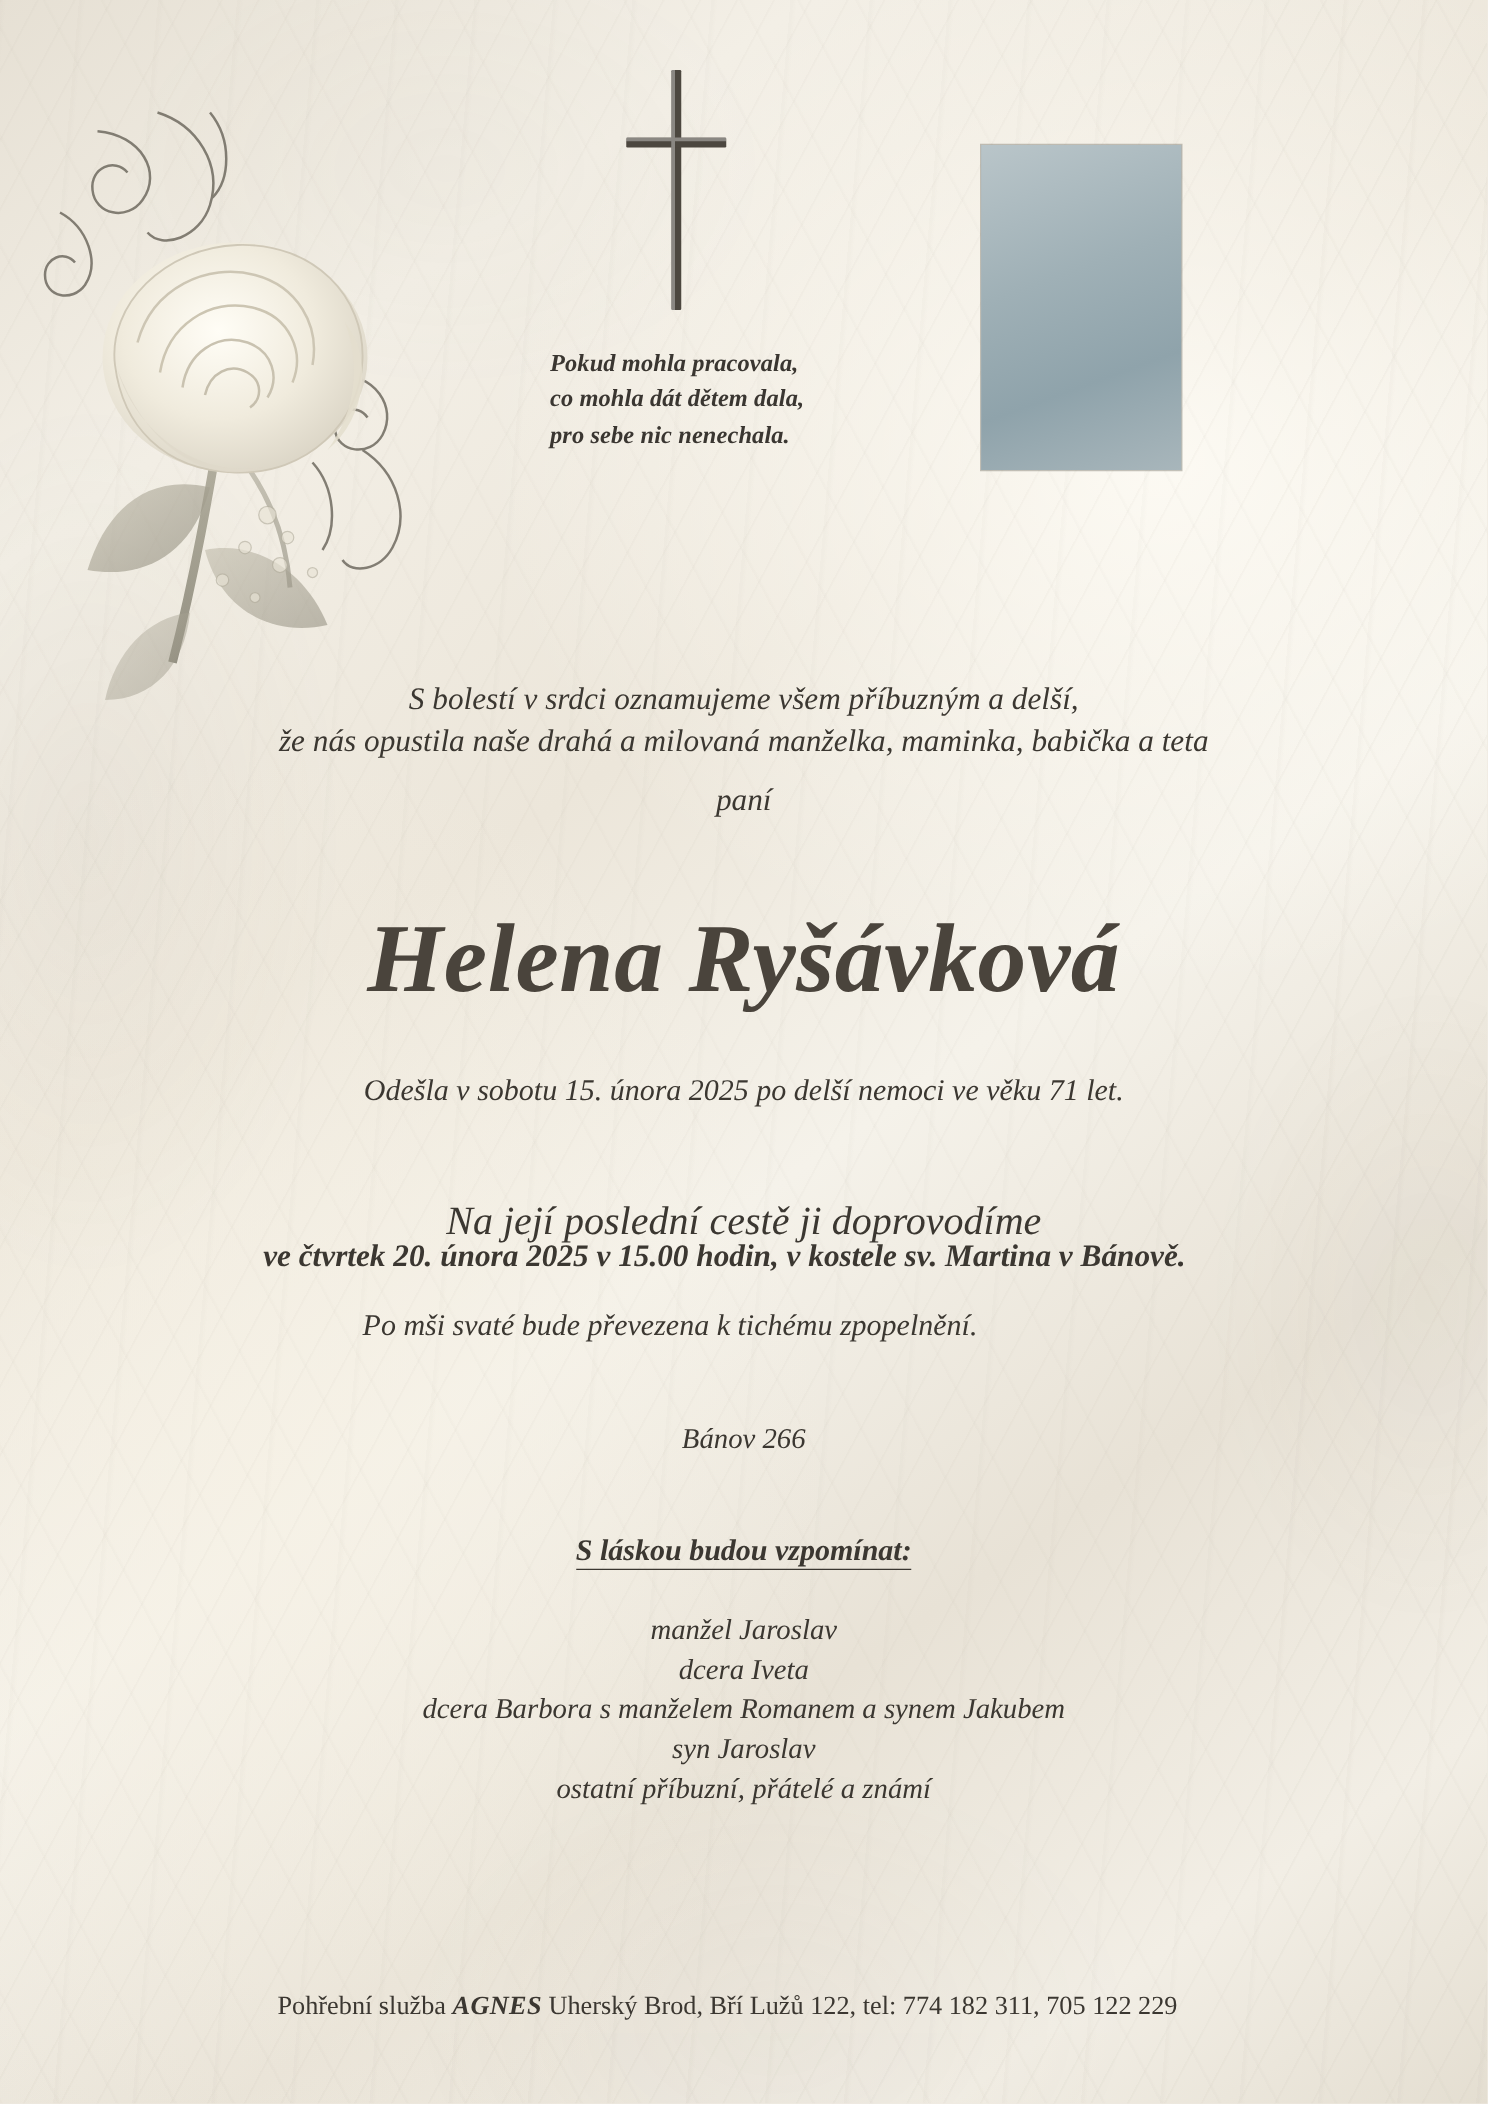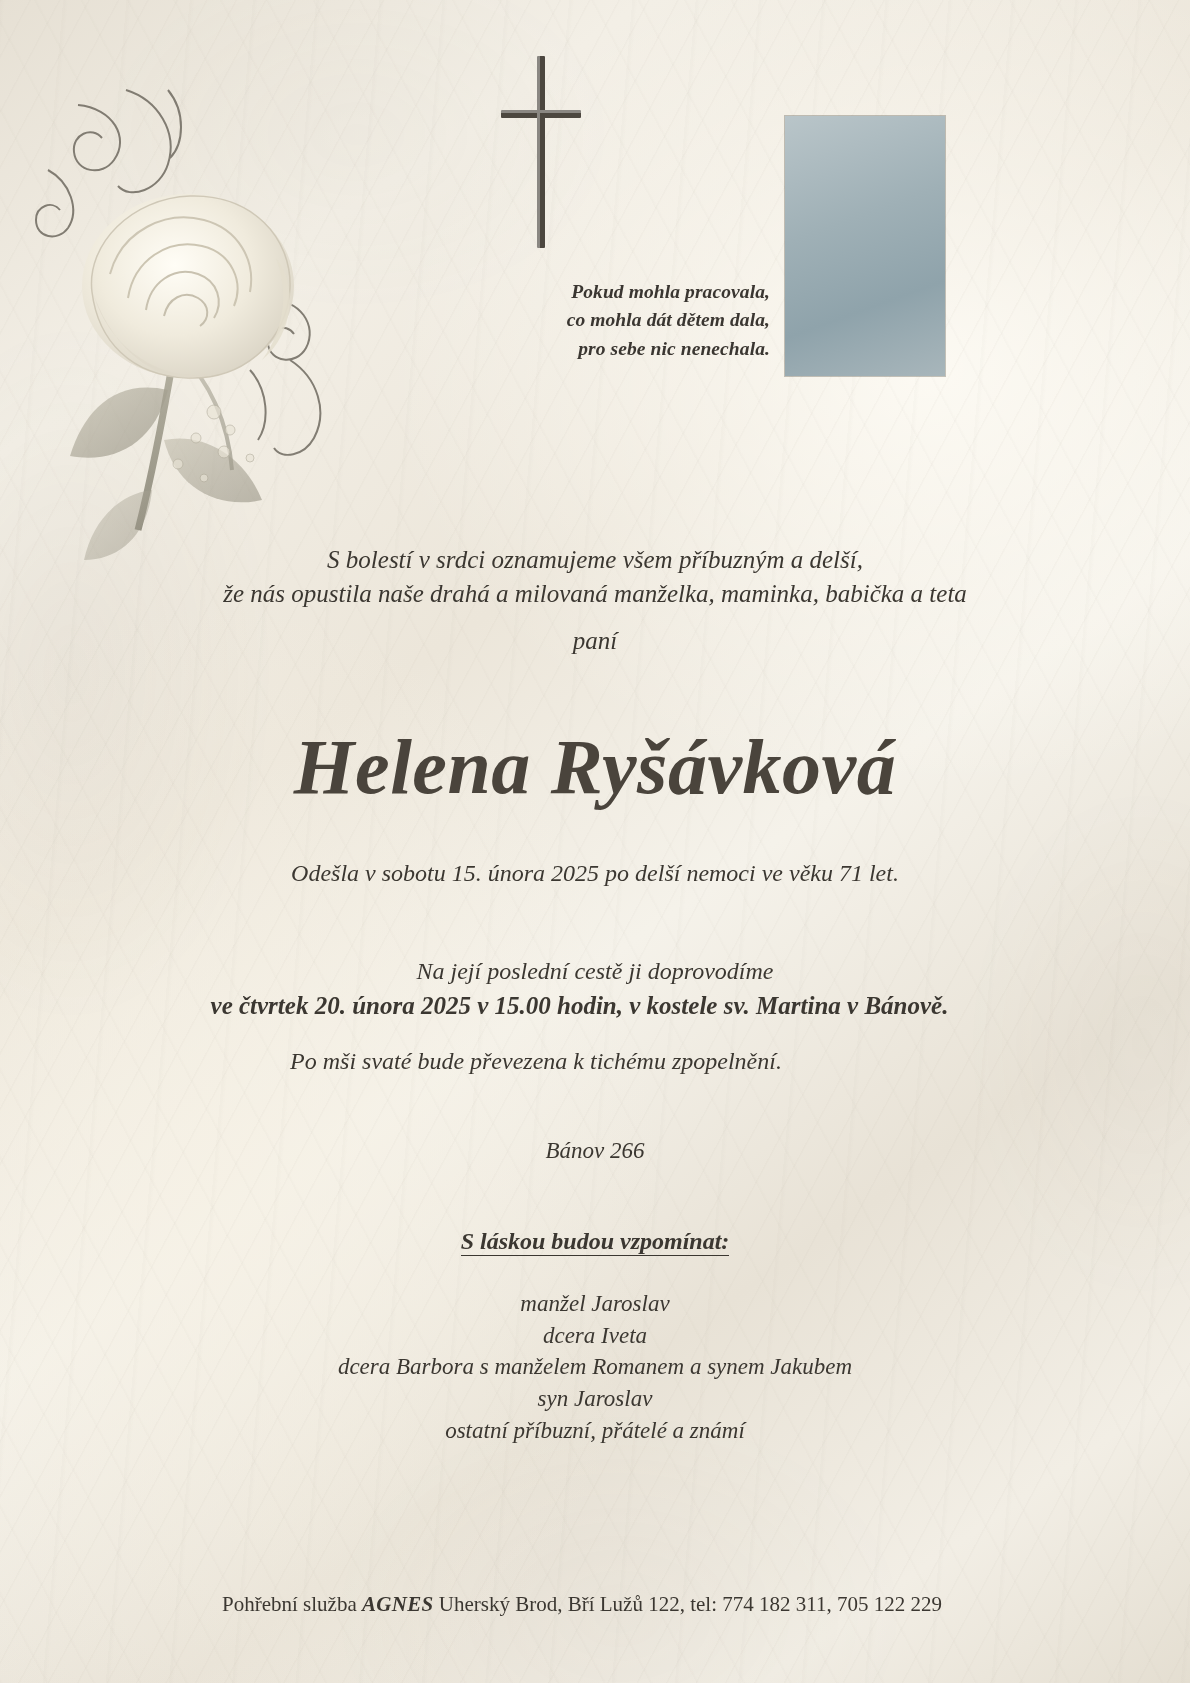--- a/index.html
+++ b/index.html
@@ -72,21 +72,20 @@
     position: absolute;
     left: 440px;
     top: 278px;
     width: 330px;
     font-style: italic;
     font-weight: bold;
     font-size: 19.5px;
     line-height: 1.45;
     color: #3a3631;
     letter-spacing: 0.1px;
-    text-align: right;
   }
 
   
   .portrait {
     position: absolute;
     left: 785px;
     top: 116px;
     width: 160px;
     height: 260px;
     overflow: hidden;
@@ -139,21 +138,21 @@
     position: absolute;
     top: 860px;
     width: 1190px;
     font-size: 24px;
     font-style: italic;
   }
   .cer1 {
     position: absolute;
     top: 958px;
     width: 1190px;
-    font-size: 24px;
+    font-size: 32px;
     font-style: italic;
   }
   .cer2 {
     position: absolute;
     top: 992px;
     width: 1159px;
     font-size: 25px;
     font-style: italic;
     font-weight: bold;
   }

